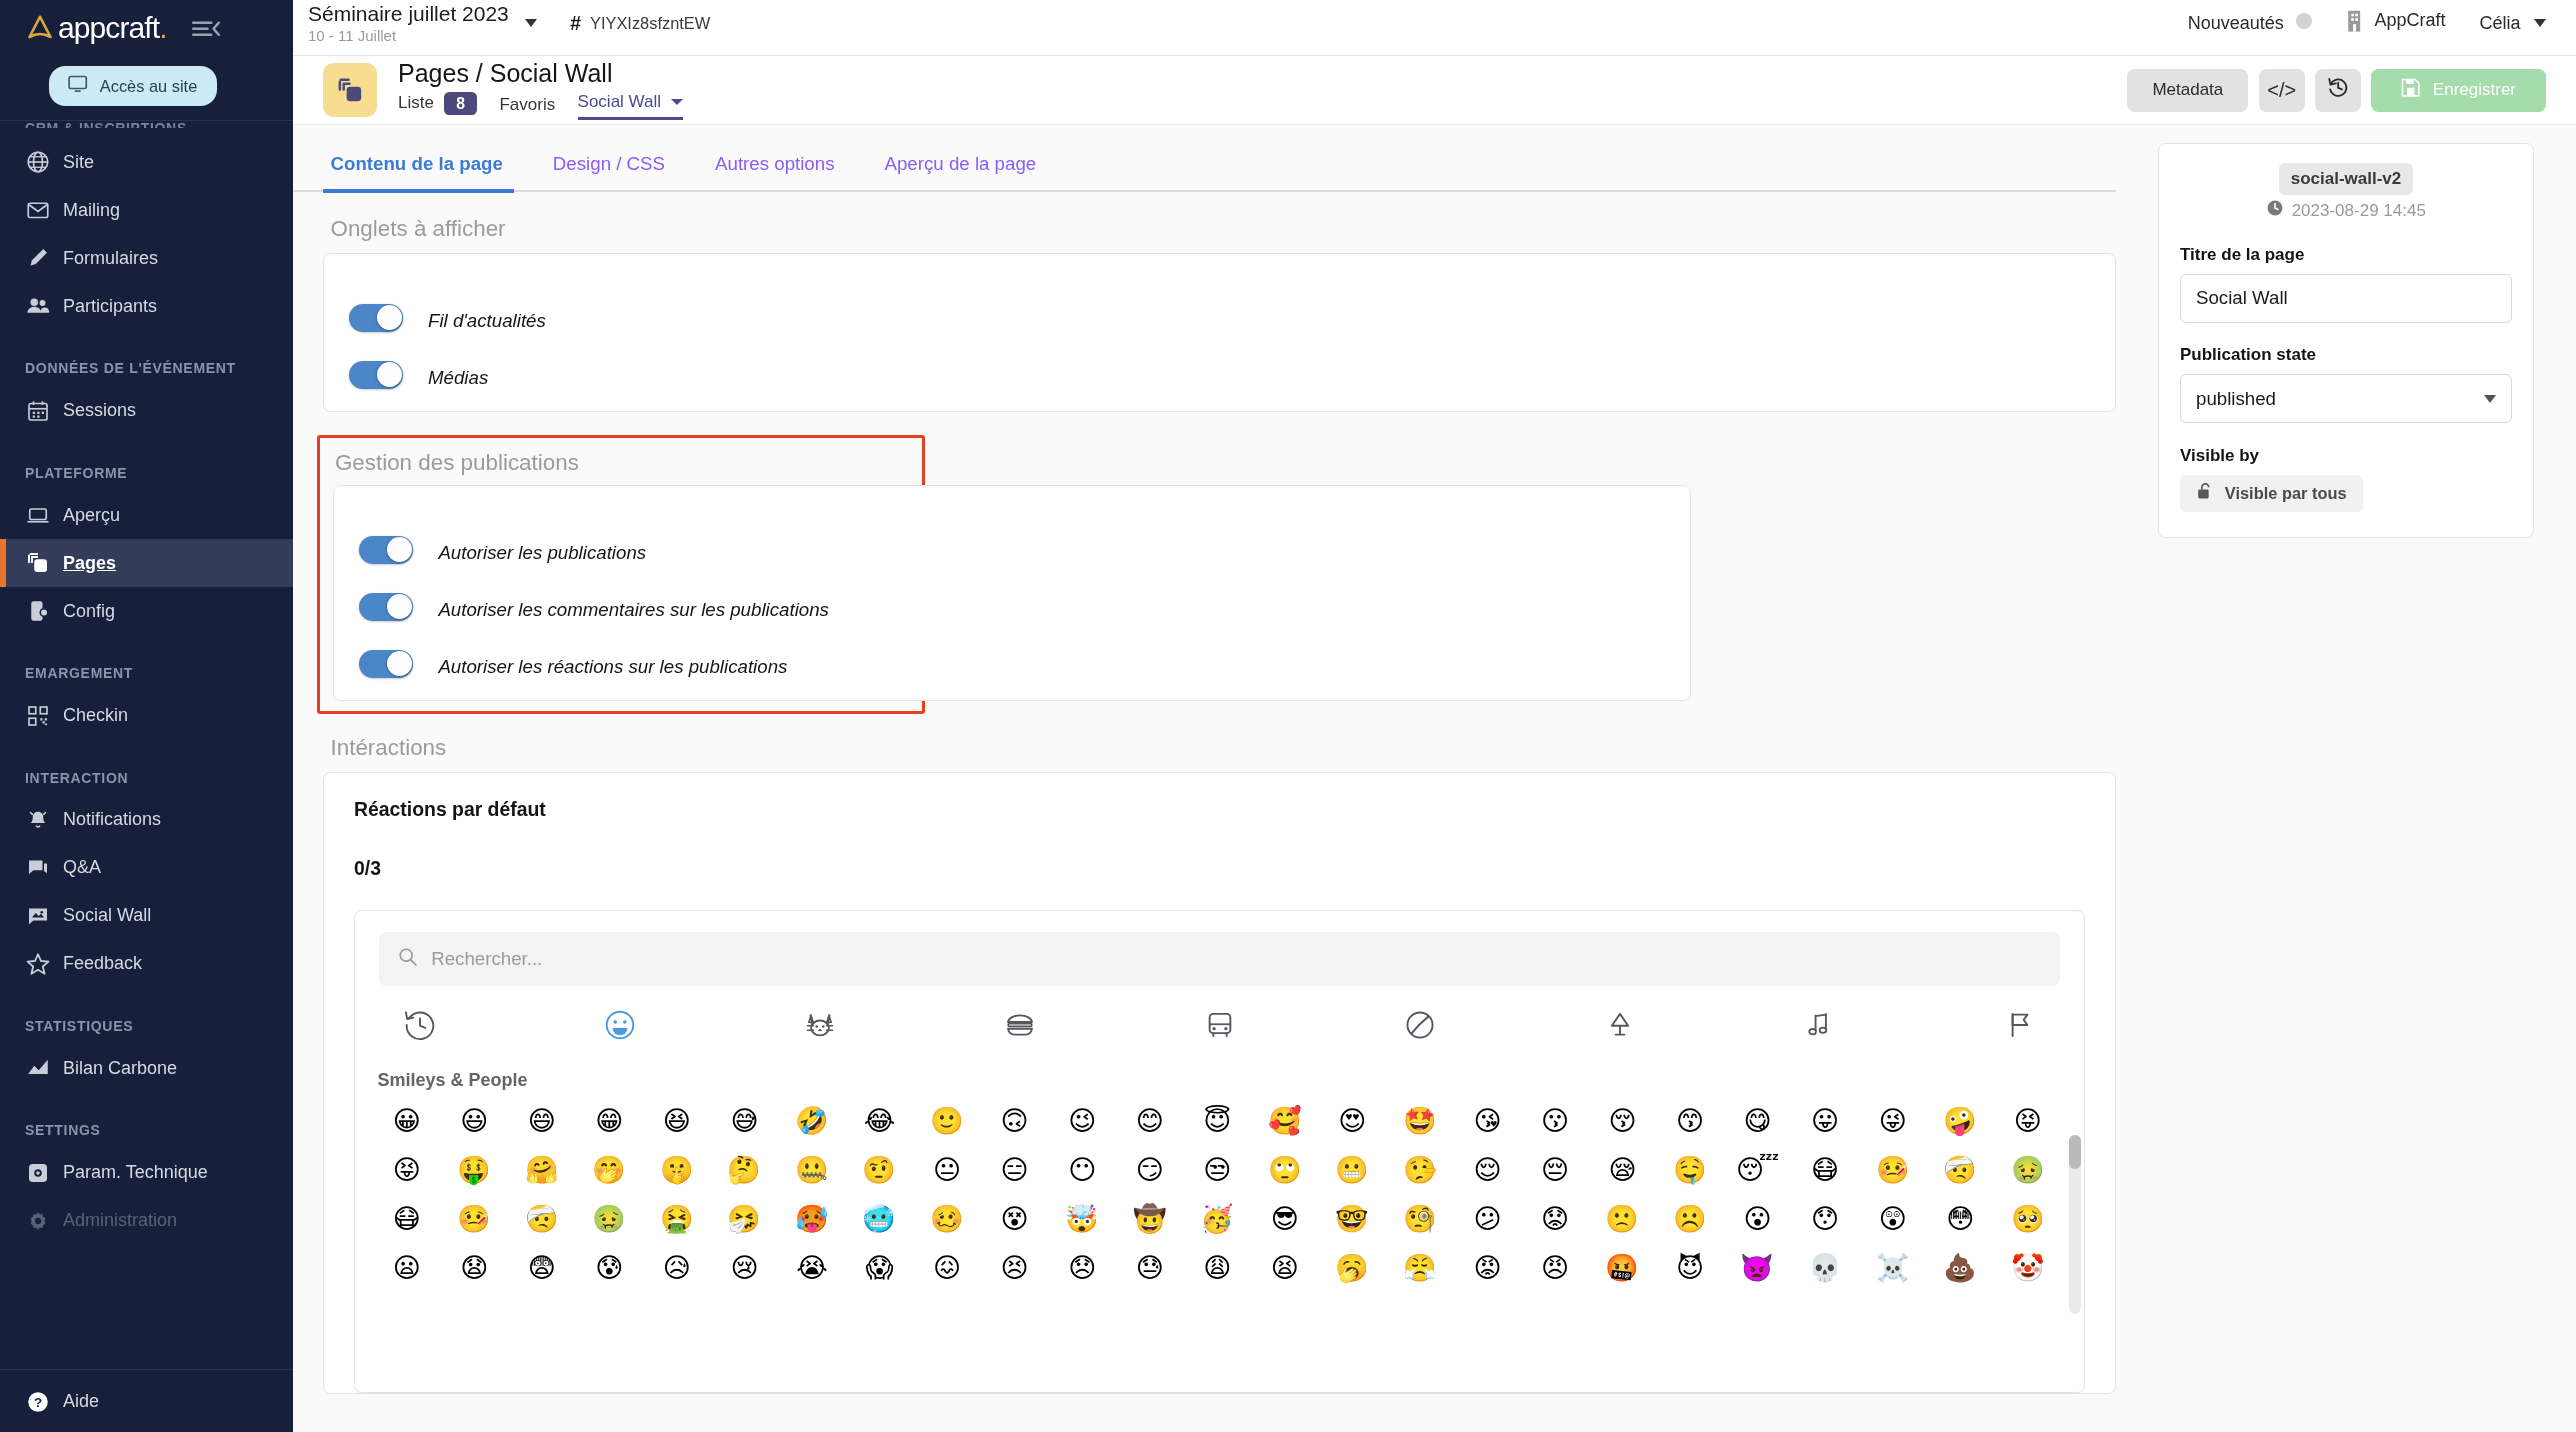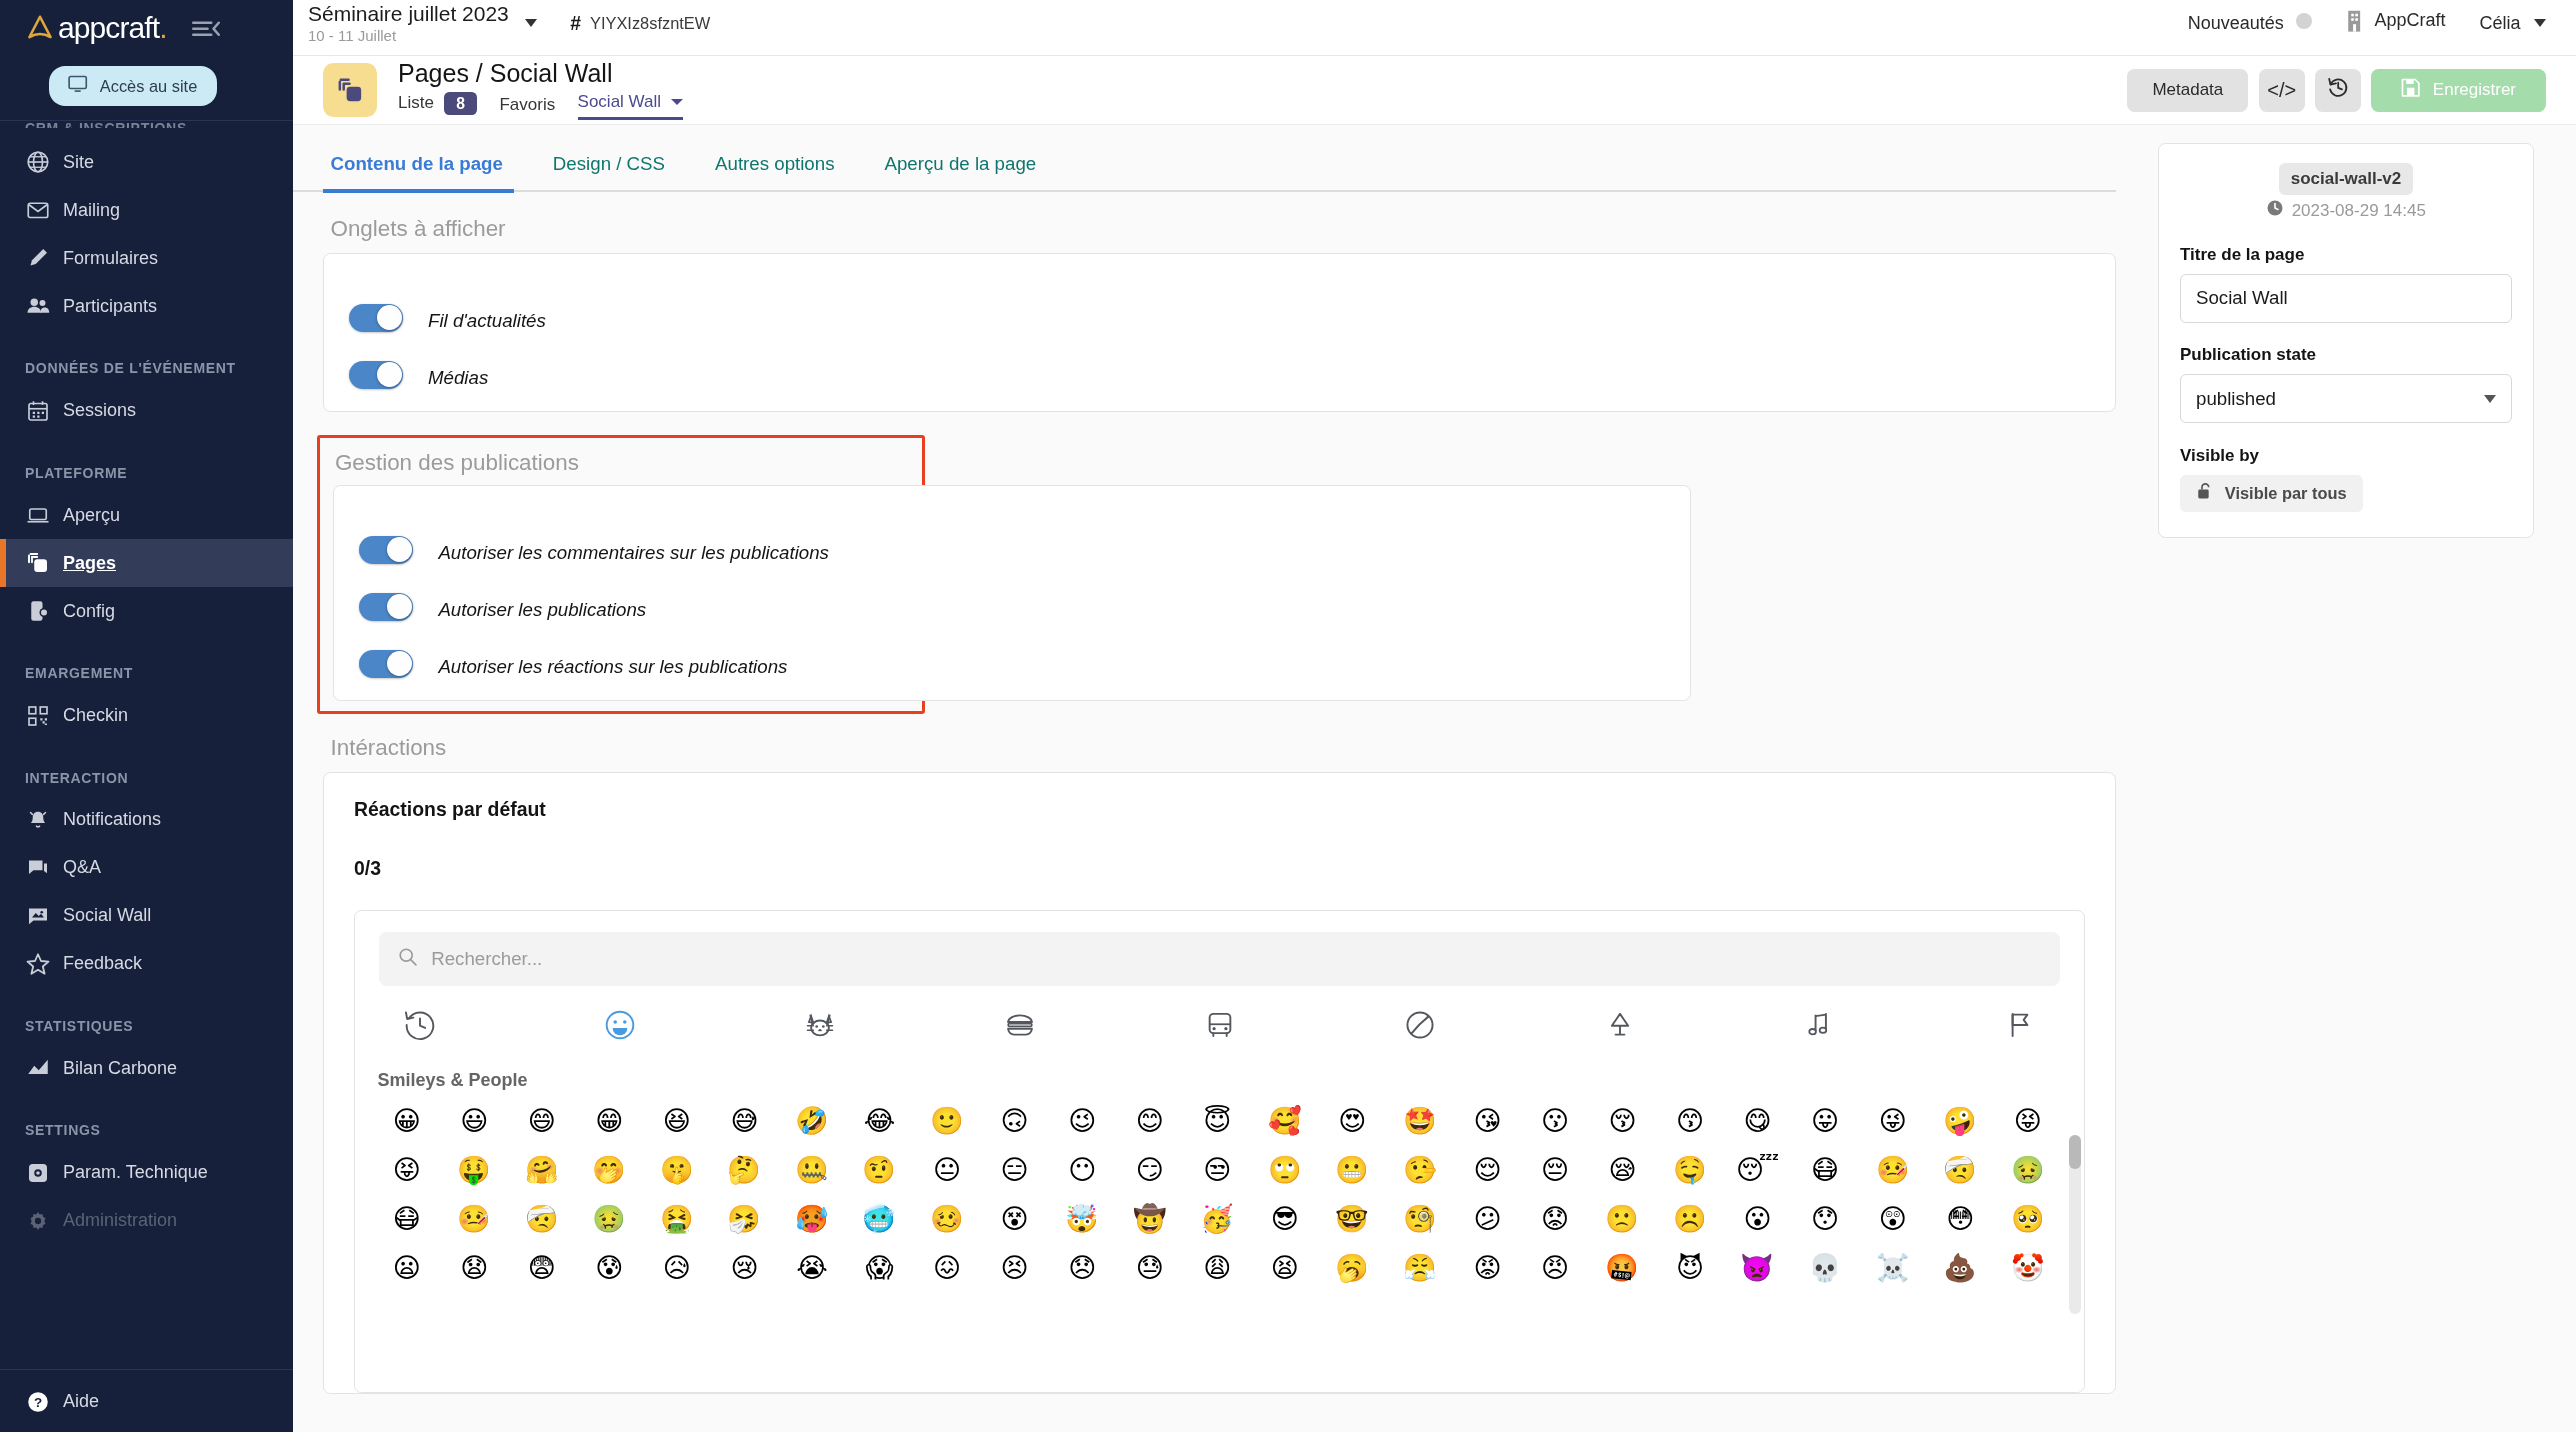--- a/index.html
+++ b/index.html
@@ -104,21 +104,21 @@
 
   
   .body { flex: 1; display: flex; min-height: 0; background: #fafafa; }
   .maincol { flex: 1; min-width: 0; padding: 0 0 0 0; display: flex; flex-direction: column; }
 
   .contenttabs {
     display: flex; gap: 0; padding: 0 0 0 30px; margin-top: 18px;
     border-bottom: 2.2px solid #dcdcdc; position: relative; flex: 0 0 auto;
     margin-right: 42px;
   }
-  .ctab { font-size: 18.7px; color: #0f766e; padding: 10.4px 25px 15px; cursor: pointer; position: relative; }
+  .ctab { font-size: 18.7px; color: #8b5cf6; padding: 10.4px 25px 15px; cursor: pointer; position: relative; }
   .ctab:first-child { padding-left: 7.5px; }
   .ctab.sel { color: #3a7bd5; font-weight: 700; }
   .ctab.sel::after { content:""; position:absolute; left:0; right:13.4px; bottom:-2.2px; height:3.7px; background:#3a7bd5; }
 
   .scrollarea { flex: 1; overflow: hidden; padding: 0 42px 0 30px; }
 
   .sect-title { font-size: 22.4px; color: #9b9b9b; margin: 24px 0 10.4px 7.5px; }
   .card {
     background: #fff; border: 0.7px solid #e3e3e3; border-radius: 7.5px;
     padding: 21px 25px 22.4px;
@@ -559,25 +559,25 @@
               <span class="tgl"></span>
               <span class="tgl-label">Médias</span>
             </div>
           </div>
 
           <div class="hl-wrap">
             <div class="sect-title">Gestion des publications</div>
             <div class="card hl-card" style="width:1358px">
               <div class="toggle-row">
                 <span class="tgl"></span>
-                <span class="tgl-label">Autoriser les commentaires sur les publications</span>
+                <span class="tgl-label">Autoriser les publications</span>
               </div>
               <div class="toggle-row">
                 <span class="tgl"></span>
-                <span class="tgl-label">Autoriser les publications</span>
+                <span class="tgl-label">Autoriser les commentaires sur les publications</span>
               </div>
               <div class="toggle-row">
                 <span class="tgl"></span>
                 <span class="tgl-label">Autoriser les réactions sur les publications</span>
               </div>
             </div>
           </div>
 
           <div class="sect-title" style="margin-top:21px">Intéractions</div>
           <div class="card inter-card">

